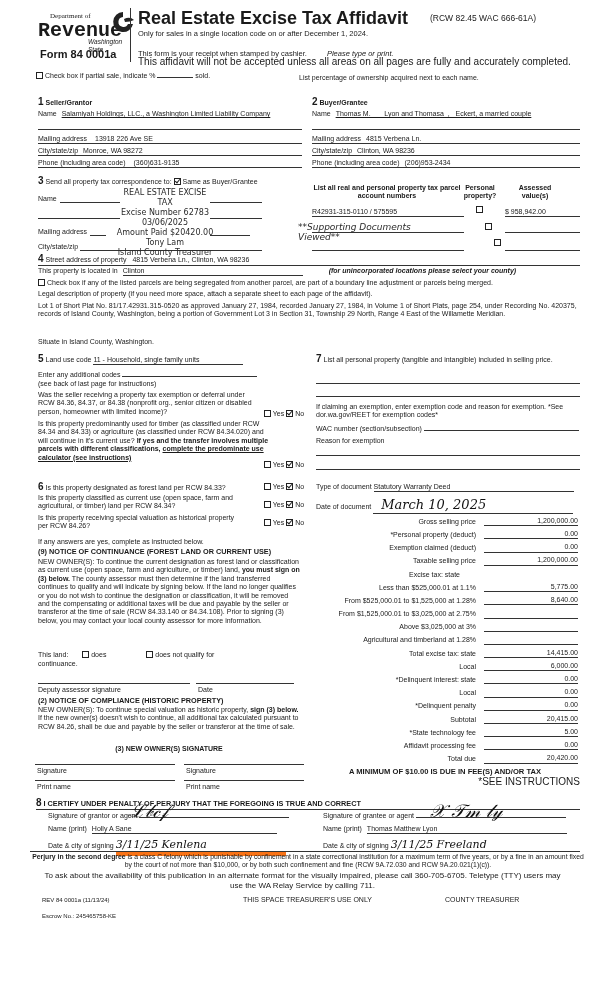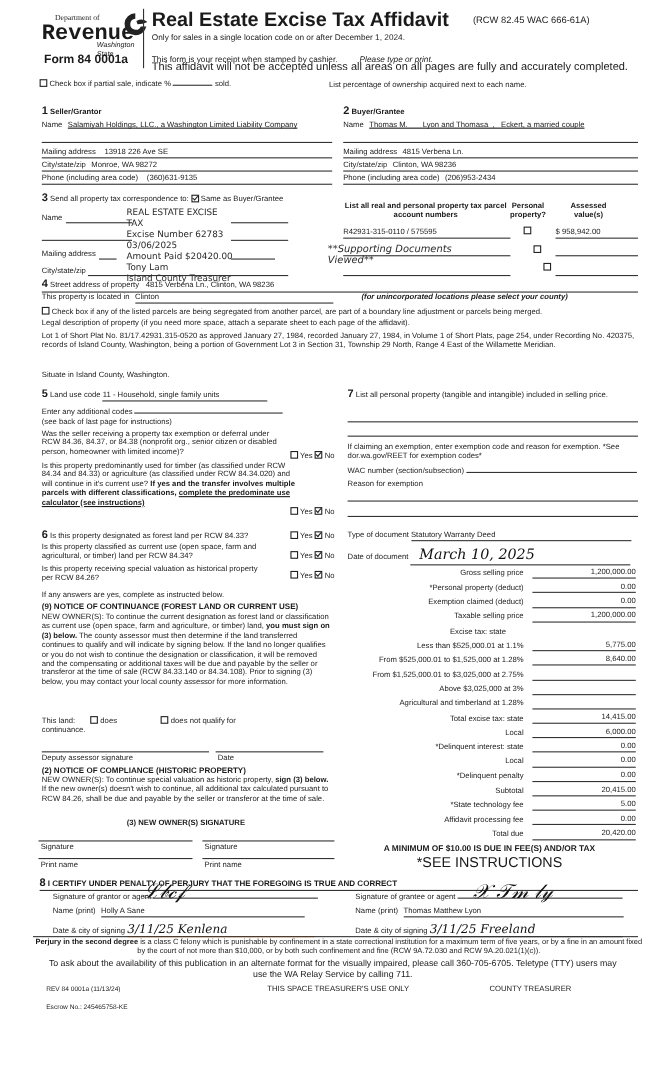--- a/index.html
+++ b/index.html
@@ -6,21 +6,21 @@
   html, body { width: 600px; height: 988px; background: #ffffff; overflow: hidden; }
   body { font-family: "Liberation Sans", sans-serif; color: #1a1a1a; font-size: 7px; line-height: 1.2; position: relative; }
   .abs { position: absolute; }
   .ul { border-bottom: 1px solid #333; }
   .bold { font-weight: bold; }
   .ital { font-style: italic; padding-left: 18px; }
   .secnum { font-size: 10px; font-weight: bold; }
   .cb { display: inline-block; width: 7px; height: 7px; border: 1px solid #222; vertical-align: -1px; position: relative; background: #fff; }
   .cb.checked::after { content: ""; position: absolute; left: 1px; top: -1px; width: 2px; height: 4px; border: solid #222; border-width: 0 1px 1px 0; transform: rotate(40deg); }
   .yn { font-size: 7px; white-space: nowrap; }
-  .stamp { font-family: "DejaVu Sans", sans-serif; font-size: 8px; color: #2a2a2a; line-height: 10px; }
+  .stamp { font-family: "DejaVu Sans", sans-serif; font-size: 8px; color: #2a2a2a; text-align: center; line-height: 10px; }
   .hand { font-family: "DejaVu Serif", serif; font-style: italic; color: #111; }
   .fee-label { text-align: right; font-size: 7px; }
   .fee-val { text-align: right; font-size: 7px; border-bottom: 1px solid #333; }
   .small { font-size: 6px; }
 </style>
 </head>
 <body>
 
 
 
@@ -376,40 +376,40 @@
       <div style="width:8px;"></div>
       <div class="fee-val" style="width:94px;">0.00</div>
     </div>
   <div style="display:flex;height:13.2px;align-items:flex-end;">
       <div class="fee-label" style="width:166px;">Total due</div>
       <div style="width:8px;"></div>
       <div class="fee-val" style="width:94px;">20,420.00</div>
     </div>
 </div>
 <div class="abs bold" style="left:310px;top:767px;width:270px;text-align:center;font-size:7.6px;">A MINIMUM OF $10.00 IS DUE IN FEE(S) AND/OR TAX</div>
-<div class="abs" style="left:310px;top:776px;width:270px;text-align:center;font-size:13px;">*SEE INSTRUCTIONS</div>
+<div class="abs" style="left:310px;top:776px;width:270px;text-align:right;font-size:10px;">*SEE INSTRUCTIONS</div>
 
 
 <div class="abs ul" style="left:36px;top:797px;width:544px;">
   <span class="secnum">8</span>
   <span class="bold" style="font-size:7.3px;">I CERTIFY UNDER PENALTY OF PERJURY THAT THE FOREGOING IS TRUE AND CORRECT</span>
 </div>
 
 <div class="abs" style="left:48px;top:812px;width:250px;">
   <span>Signature of grantor or agent</span>
   <span style="display:inline-block;width:150px;border-bottom:1px solid #333;"></span>
 </div>
 <div class="abs hand" style="left:130px;top:800px;font-size:18px;">ℒ𝒷𝒸𝒻</div>
 <div class="abs" style="left:48px;top:825px;width:250px;">
   <span>Name (print)</span>
   <span style="display:inline-block;width:185px;border-bottom:1px solid #333;margin-left:3px;">Holly A Sane</span>
 </div>
 <div class="abs" style="left:48px;top:838px;width:250px;">
   <span>Date &amp; city of signing</span>
-  <span class="hand" style="display:inline-block;width:170px;border-bottom:1px solid #f97316;font-size:11px;">3/11/25 Kenlena</span>
+  <span class="hand" style="display:inline-block;width:170px;border-bottom:5px solid #f97316;font-size:11px;">3/11/25 Kenlena</span>
 </div>
 
 <div class="abs" style="left:323px;top:812px;width:257px;">
   <span>Signature of grantee or agent</span>
   <span style="display:inline-block;width:150px;border-bottom:1px solid #333;"></span>
 </div>
 <div class="abs hand" style="left:430px;top:800px;font-size:18px;">𝒳 𝒯𝓂 𝓁𝓎</div>
 <div class="abs" style="left:323px;top:825px;width:257px;">
   <span>Name (print)</span>
   <span style="display:inline-block;width:200px;border-bottom:1px solid #333;margin-left:3px;">Thomas Matthew Lyon</span>

